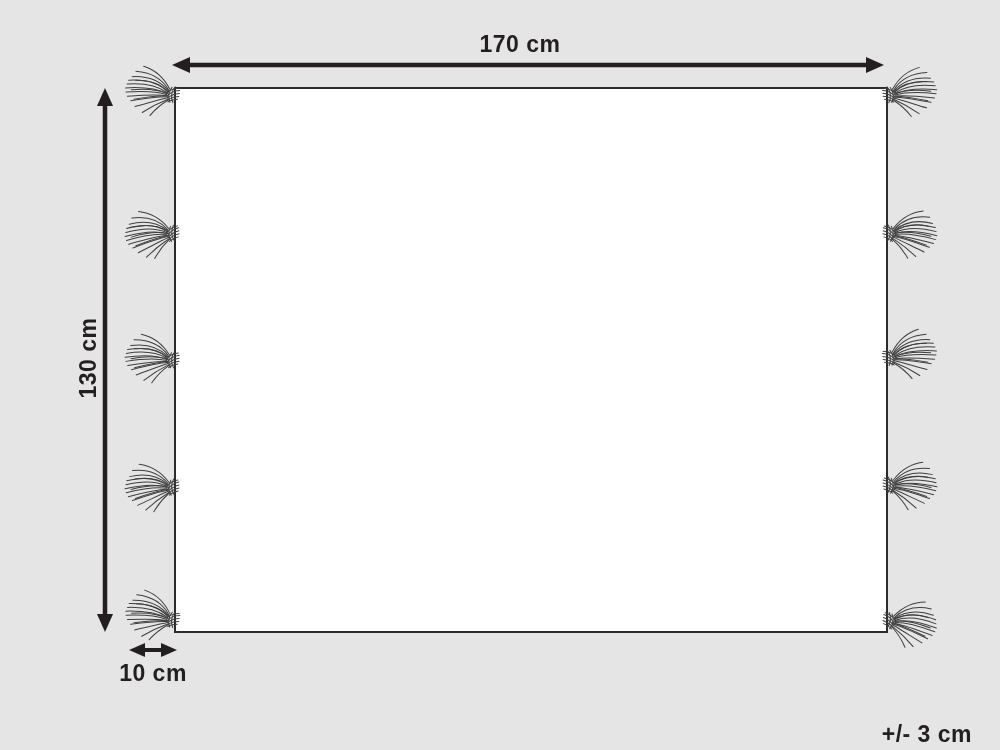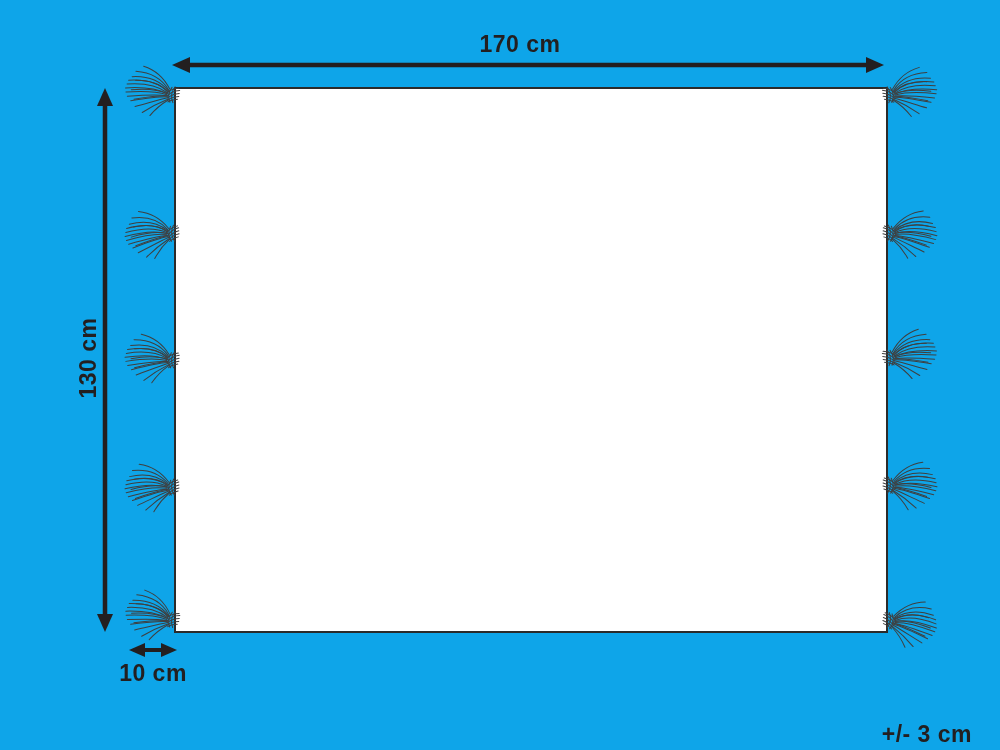--- a/index.html
+++ b/index.html
@@ -4,21 +4,21 @@
 <style>
   html, body {
     margin: 0;
     padding: 0;
     background: #ffffff;
   }
   .canvas {
     position: relative;
     width: 1000px;
     height: 750px;
-    background: #0ea5e9;
+    background: #e5e5e5;
     overflow: hidden;
     font-family: "Liberation Sans", sans-serif;
   }
   svg text {
     font-family: "Liberation Sans", sans-serif;
     font-weight: bold;
     font-size: 23px;
     fill: #231f20;
     letter-spacing: 0.5px;
   }

